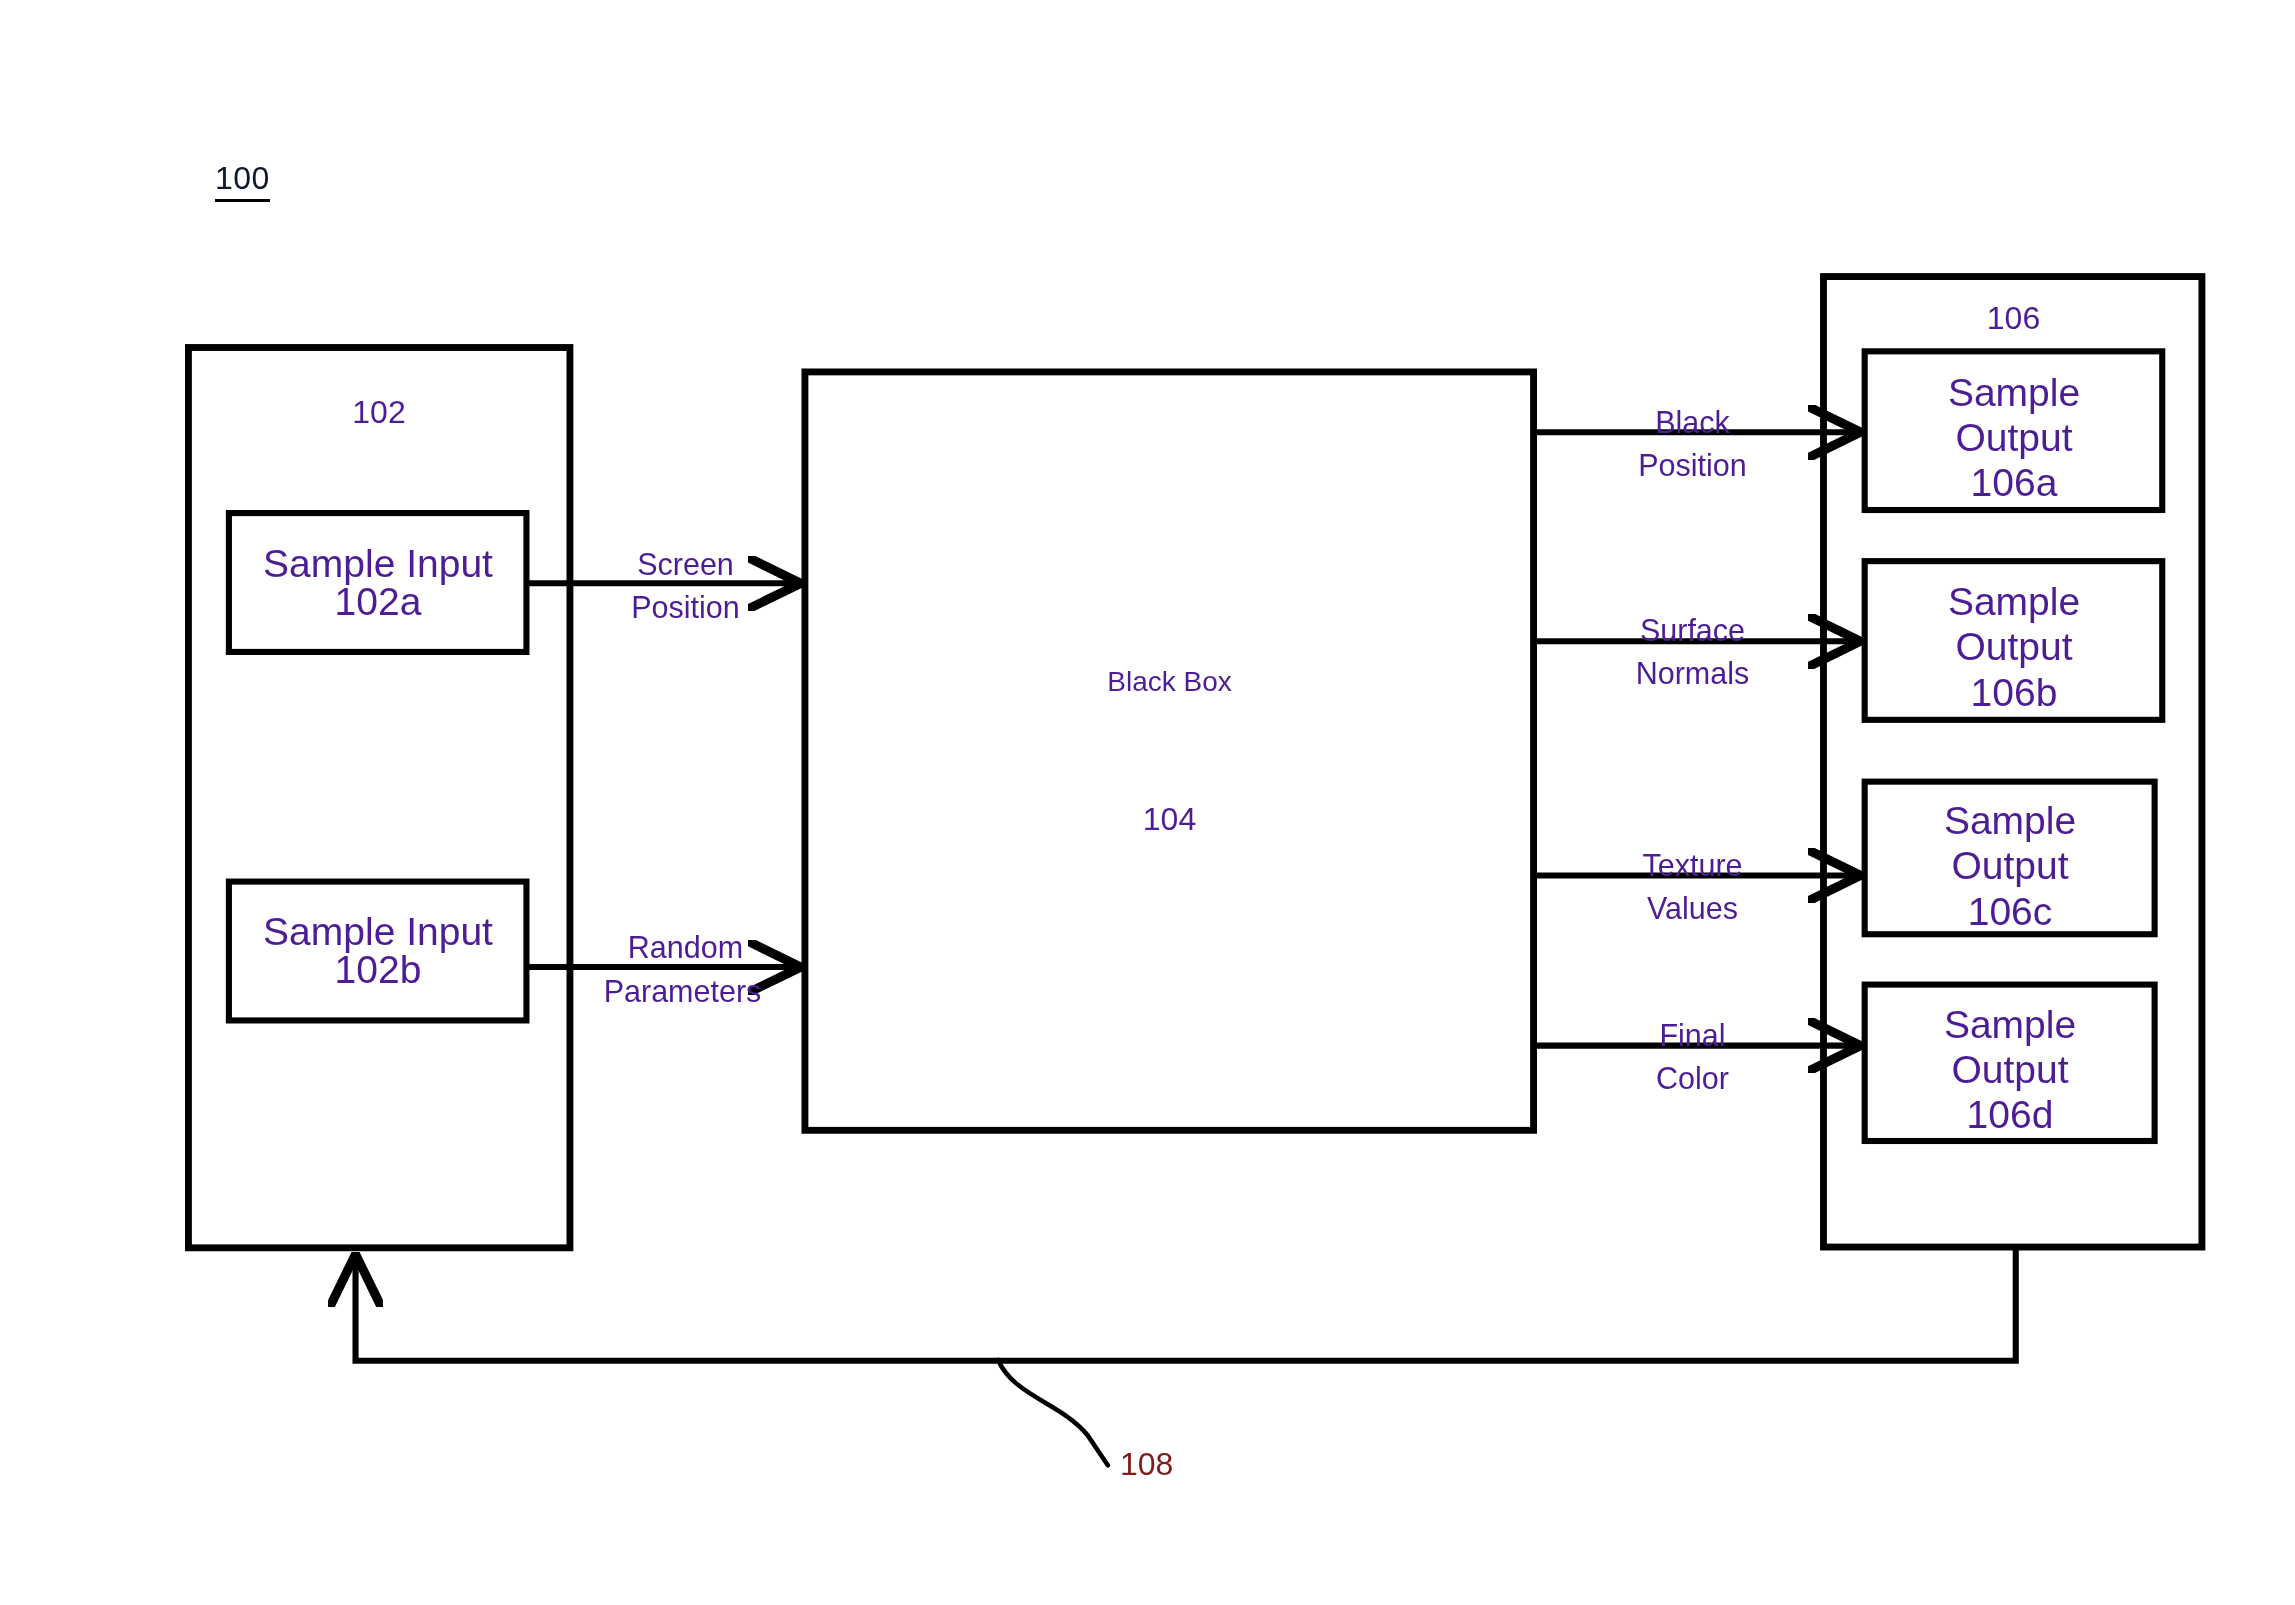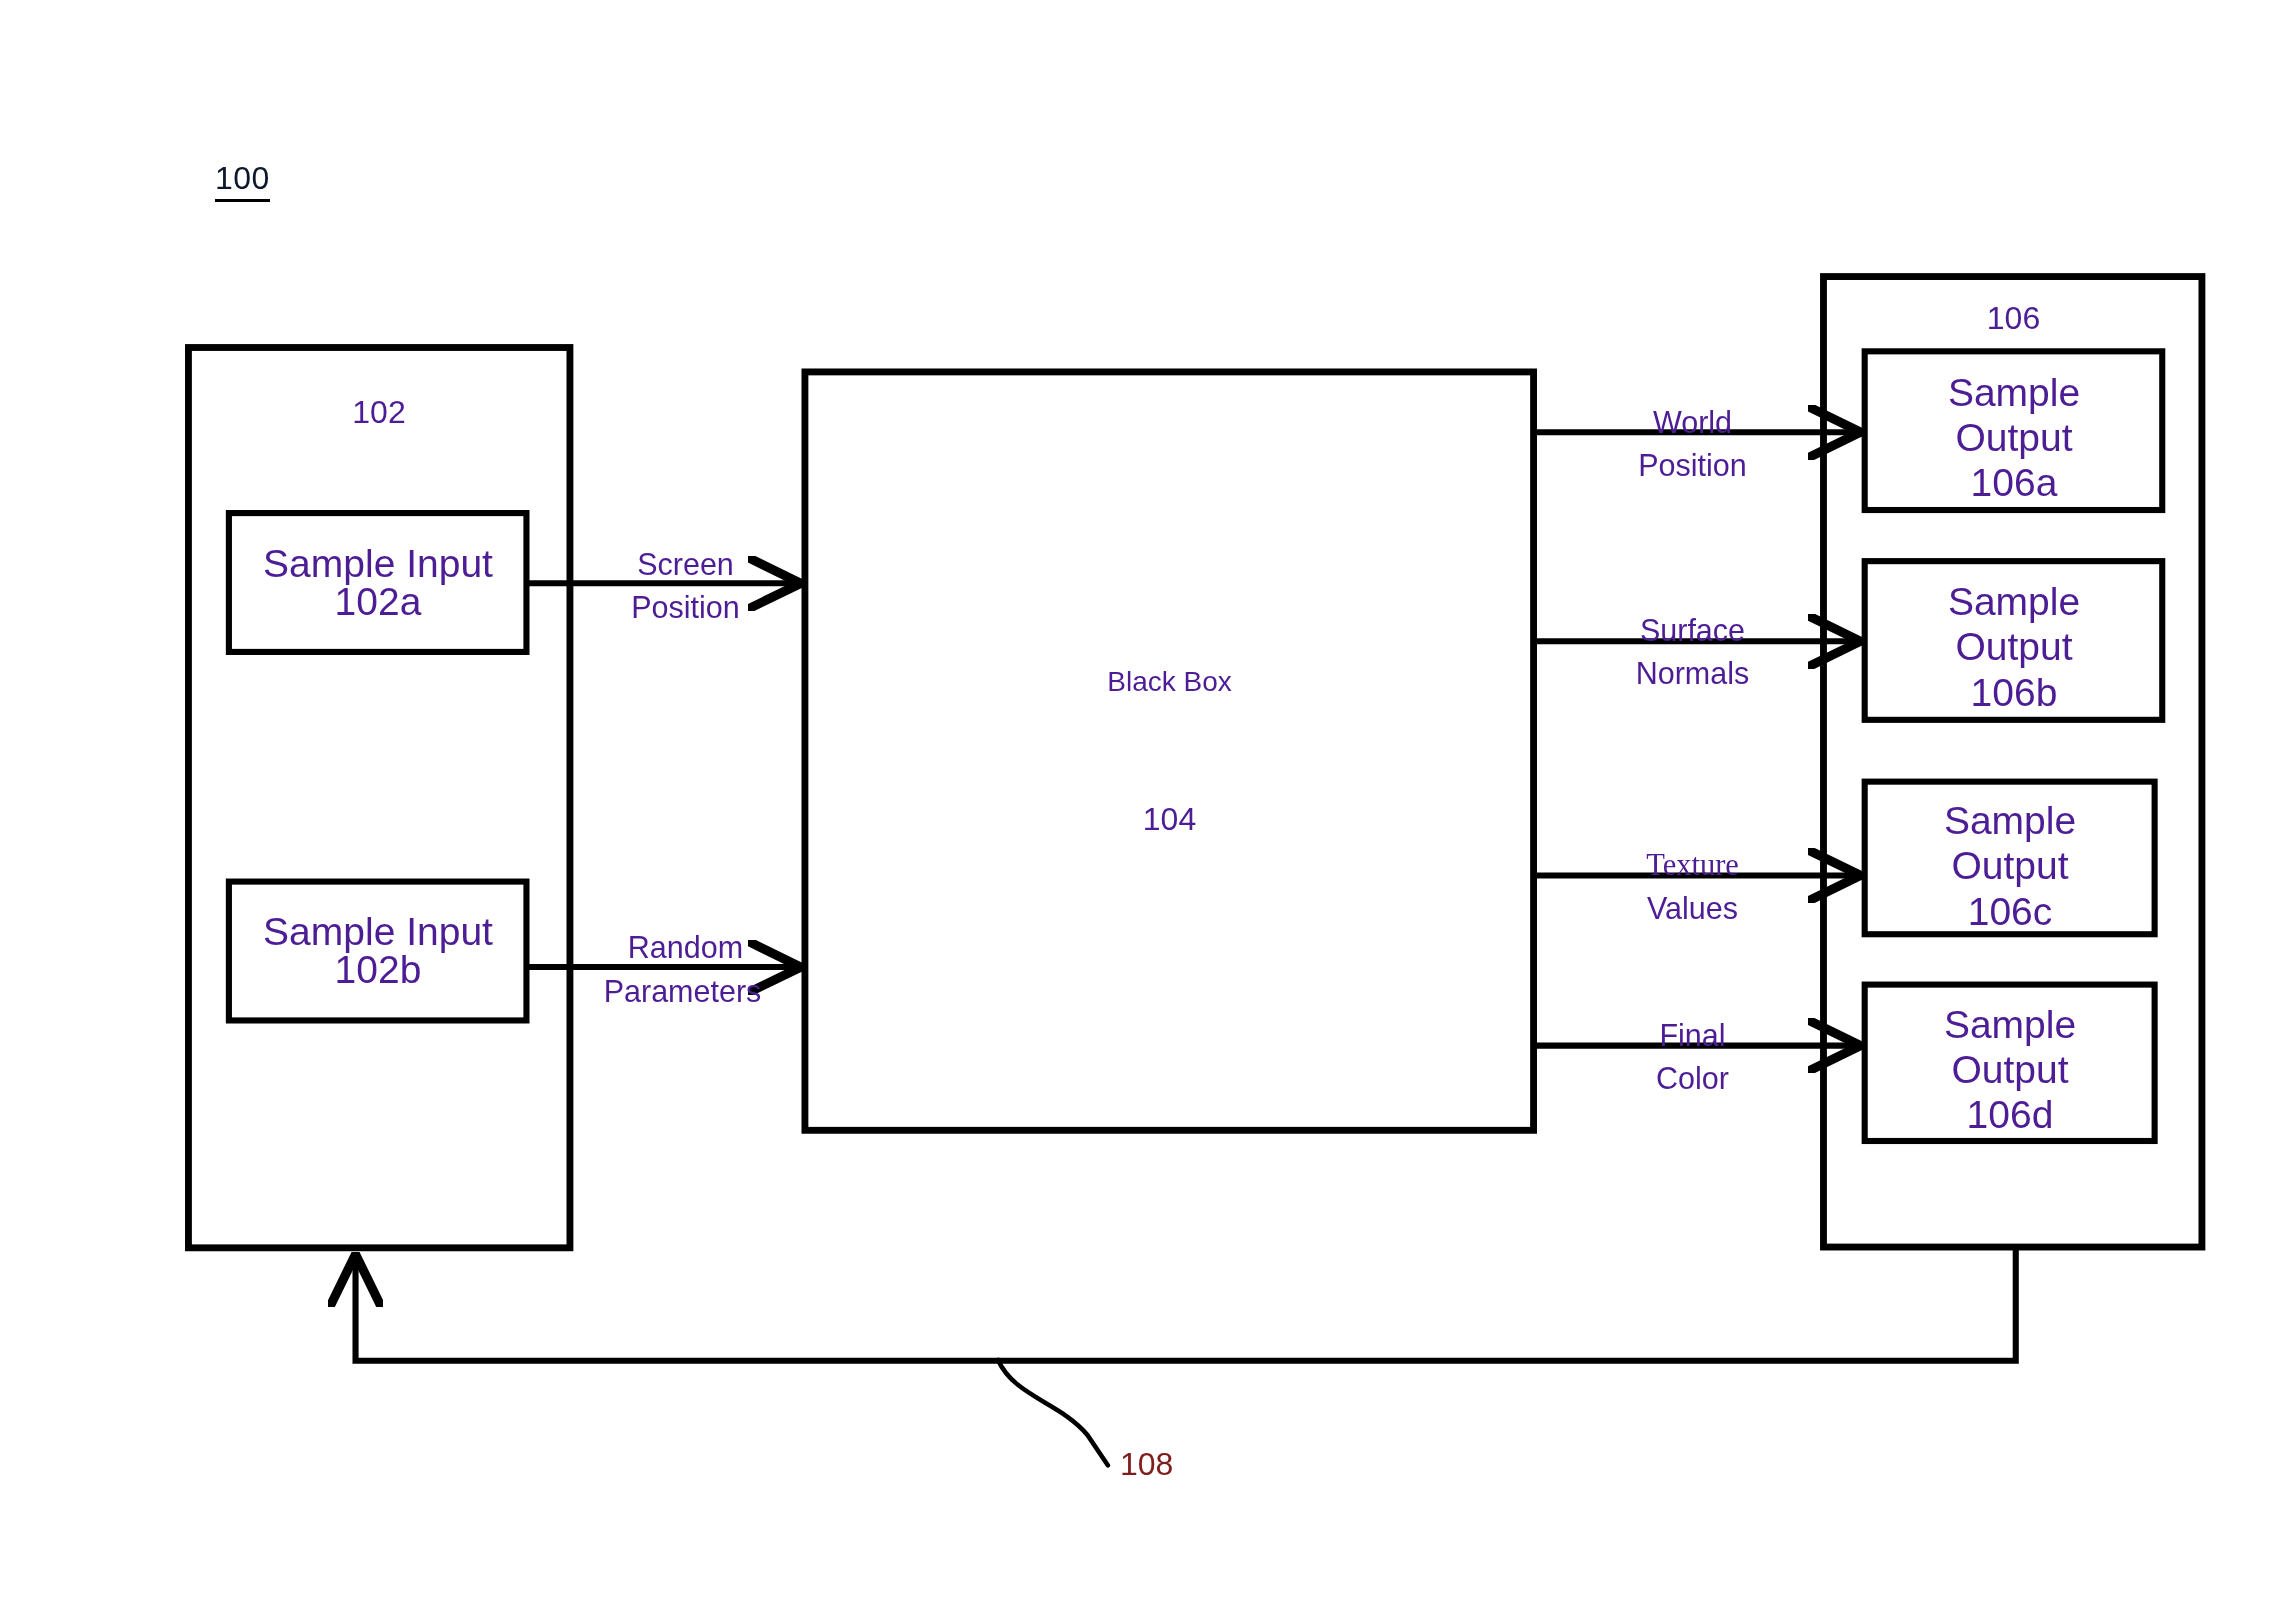--- a/index.html
+++ b/index.html
@@ -125,27 +125,27 @@
 
   <div class="txt edge-label" style="left:571px; top:546px; width:229px;">Screen</div>
   <div class="txt edge-label" style="left:571px; top:589px; width:229px;">Position</div>
 
   <div class="txt edge-label" style="left:571px; top:929px; width:229px;">Random</div>
   <div class="txt edge-label" style="left:568px; top:973px; width:229px;">Parameters</div>
 
   <div class="txt center-title" style="left:805px; top:664px; width:729px;">Black Box</div>
   <div class="txt center-ref" style="left:805px; top:800px; width:729px;">104</div>
 
-  <div class="txt edge-label" style="left:1540px; top:404px; width:305px;">World</div>
+  <div class="txt edge-label" style="left:1540px; top:404px; width:305px;">Black</div>
   <div class="txt edge-label" style="left:1540px; top:447px; width:305px;">Position</div>
 
   <div class="txt edge-label" style="left:1540px; top:612px; width:305px;">Surface</div>
   <div class="txt edge-label" style="left:1540px; top:655px; width:305px;">Normals</div>
 
-  <div class="txt edge-label" style="left:1540px; top:847px; width:305px;font-family:Liberation Serif, serif;">Texture</div>
+  <div class="txt edge-label" style="left:1540px; top:847px; width:305px;">Texture</div>
   <div class="txt edge-label" style="left:1540px; top:890px; width:305px;">Values</div>
 
   <div class="txt edge-label" style="left:1540px; top:1017px; width:305px;">Final</div>
   <div class="txt edge-label" style="left:1540px; top:1060px; width:305px;">Color</div>
 
   <div class="txt container-ref" style="left:1824px; top:299px; width:379px;">106</div>
 
   <div class="txt box-label" style="left:1865px; top:369px; width:298px;">Sample</div>
   <div class="txt box-label" style="left:1865px; top:414px; width:298px;">Output</div>
   <div class="txt box-label" style="left:1865px; top:459px; width:298px;">106a</div>

